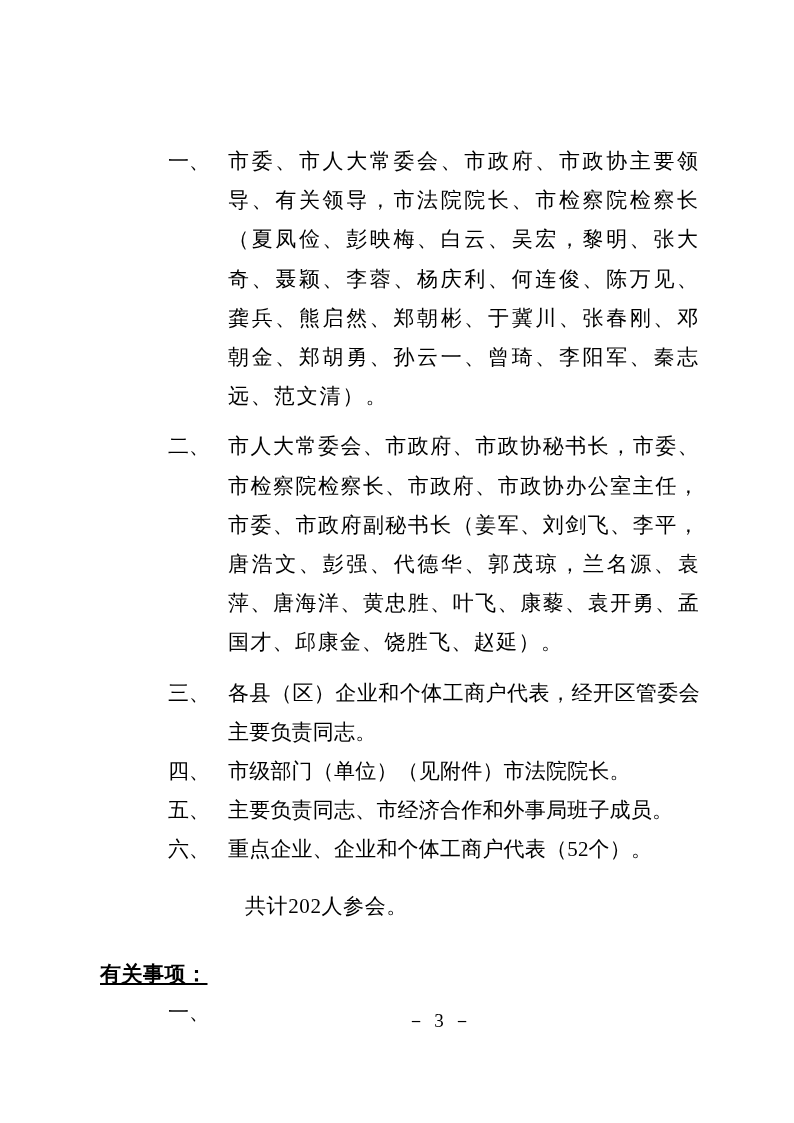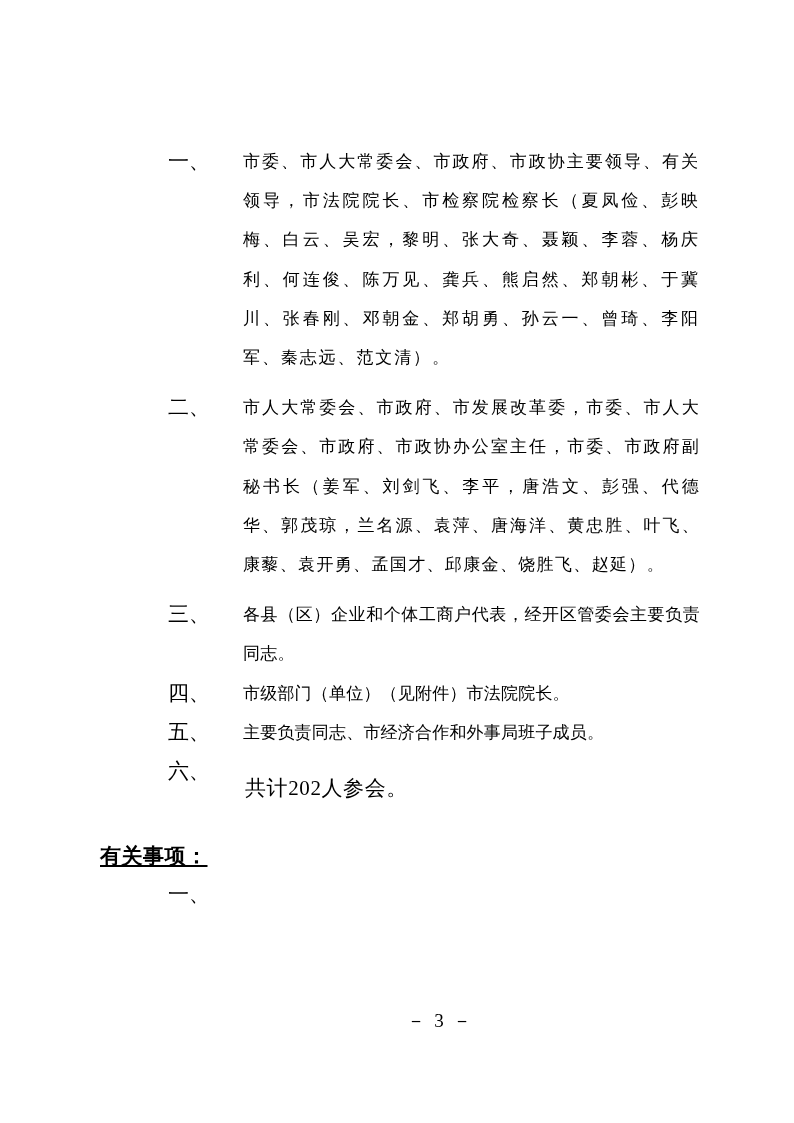--- a/index.html
+++ b/index.html
@@ -39,28 +39,27 @@
     top: 0;
     width: 56px;
     font-family: "Liberation Serif", "DejaVu Serif", serif;
     font-size: 21px;
     line-height: 39.2px;
     letter-spacing: 0px;
     white-space: nowrap;
   }
   .item .body {
     font-family: "Liberation Serif", "DejaVu Serif", serif;
-    font-size: 17px;
+    font-size: 21px;
     line-height: 39.2px;
     text-align: justify;
     text-justify: inter-character;
     text-align-last: left;
     word-break: break-all;
     letter-spacing: 0.6px;
-    margin-left: 15px;
   }
   .item.loose .body {
     letter-spacing: 1.9px;
   }
   .item.loose2 .body {
     letter-spacing: 1.35px;
   }
   .item.tightish .body {
     letter-spacing: 0.2px;
   }
@@ -115,21 +114,21 @@
 
     <div class="item loose">
       <span class="marker">一、</span>
       <div class="body">市委、市人大常委会、市政府、市政协主要领导、有关领导，市法院院长、市检察院检察长（夏凤俭、彭映梅、白云、吴宏，黎明、张大奇、聂颖、李蓉、杨庆利、何连俊、陈万见、龚兵、熊启然、郑朝彬、于冀川、张春刚、邓朝金、郑胡勇、孙云一、曾琦、李阳军、秦志远、范文清）。</div>
     </div>
 
     <div class="gap-small"></div>
 
     <div class="item loose2">
       <span class="marker">二、</span>
-      <div class="body">市人大常委会、市政府、市发展改革委，市委、市人大常委会、市政府、市政协办公室主任，市委、市政府副秘书长（姜军、刘剑飞、李平，唐浩文、彭强、代德华、郭茂琼，兰名源、袁萍、唐海洋、黄忠胜、叶飞、康藜、袁开勇、孟国才、邱康金、饶胜飞、赵延）。</div>
+      <div class="body">市人大常委会、市政府、市政协秘书长，市委、市检察院检察长、市政府、市政协办公室主任，市委、市政府副秘书长（姜军、刘剑飞、李平，唐浩文、彭强、代德华、郭茂琼，兰名源、袁萍、唐海洋、黄忠胜、叶飞、康藜、袁开勇、孟国才、邱康金、饶胜飞、赵延）。</div>
     </div>
 
     <div class="gap-small"></div>
 
     <div class="item tightish">
       <span class="marker">三、</span>
       <div class="body">各县（区）企业和个体工商户代表，经开区管委会主要负责同志。</div>
     </div>
 
     <div class="item tightish">
@@ -137,20 +136,21 @@
       <div class="body">市级部门（单位）（见附件）市法院院长。</div>
     </div>
 
     <div class="item tightish">
       <span class="marker">五、</span>
       <div class="body">主要负责同志、市经济合作和外事局班子成员。</div>
     </div>
 
     <div class="item tightish">
       <span class="marker">六、</span>
+      <div class="body">重点企业、企业和个体工商户代表（52个）。</div>
     </div>
 
     <div class="plainline">共计202人参会。</div>
 
     <div class="gap-small"></div>
 
     <div class="section-heading">有关事项：</div>
 
     <div class="item loose2">
       <span class="marker">一、</span>

